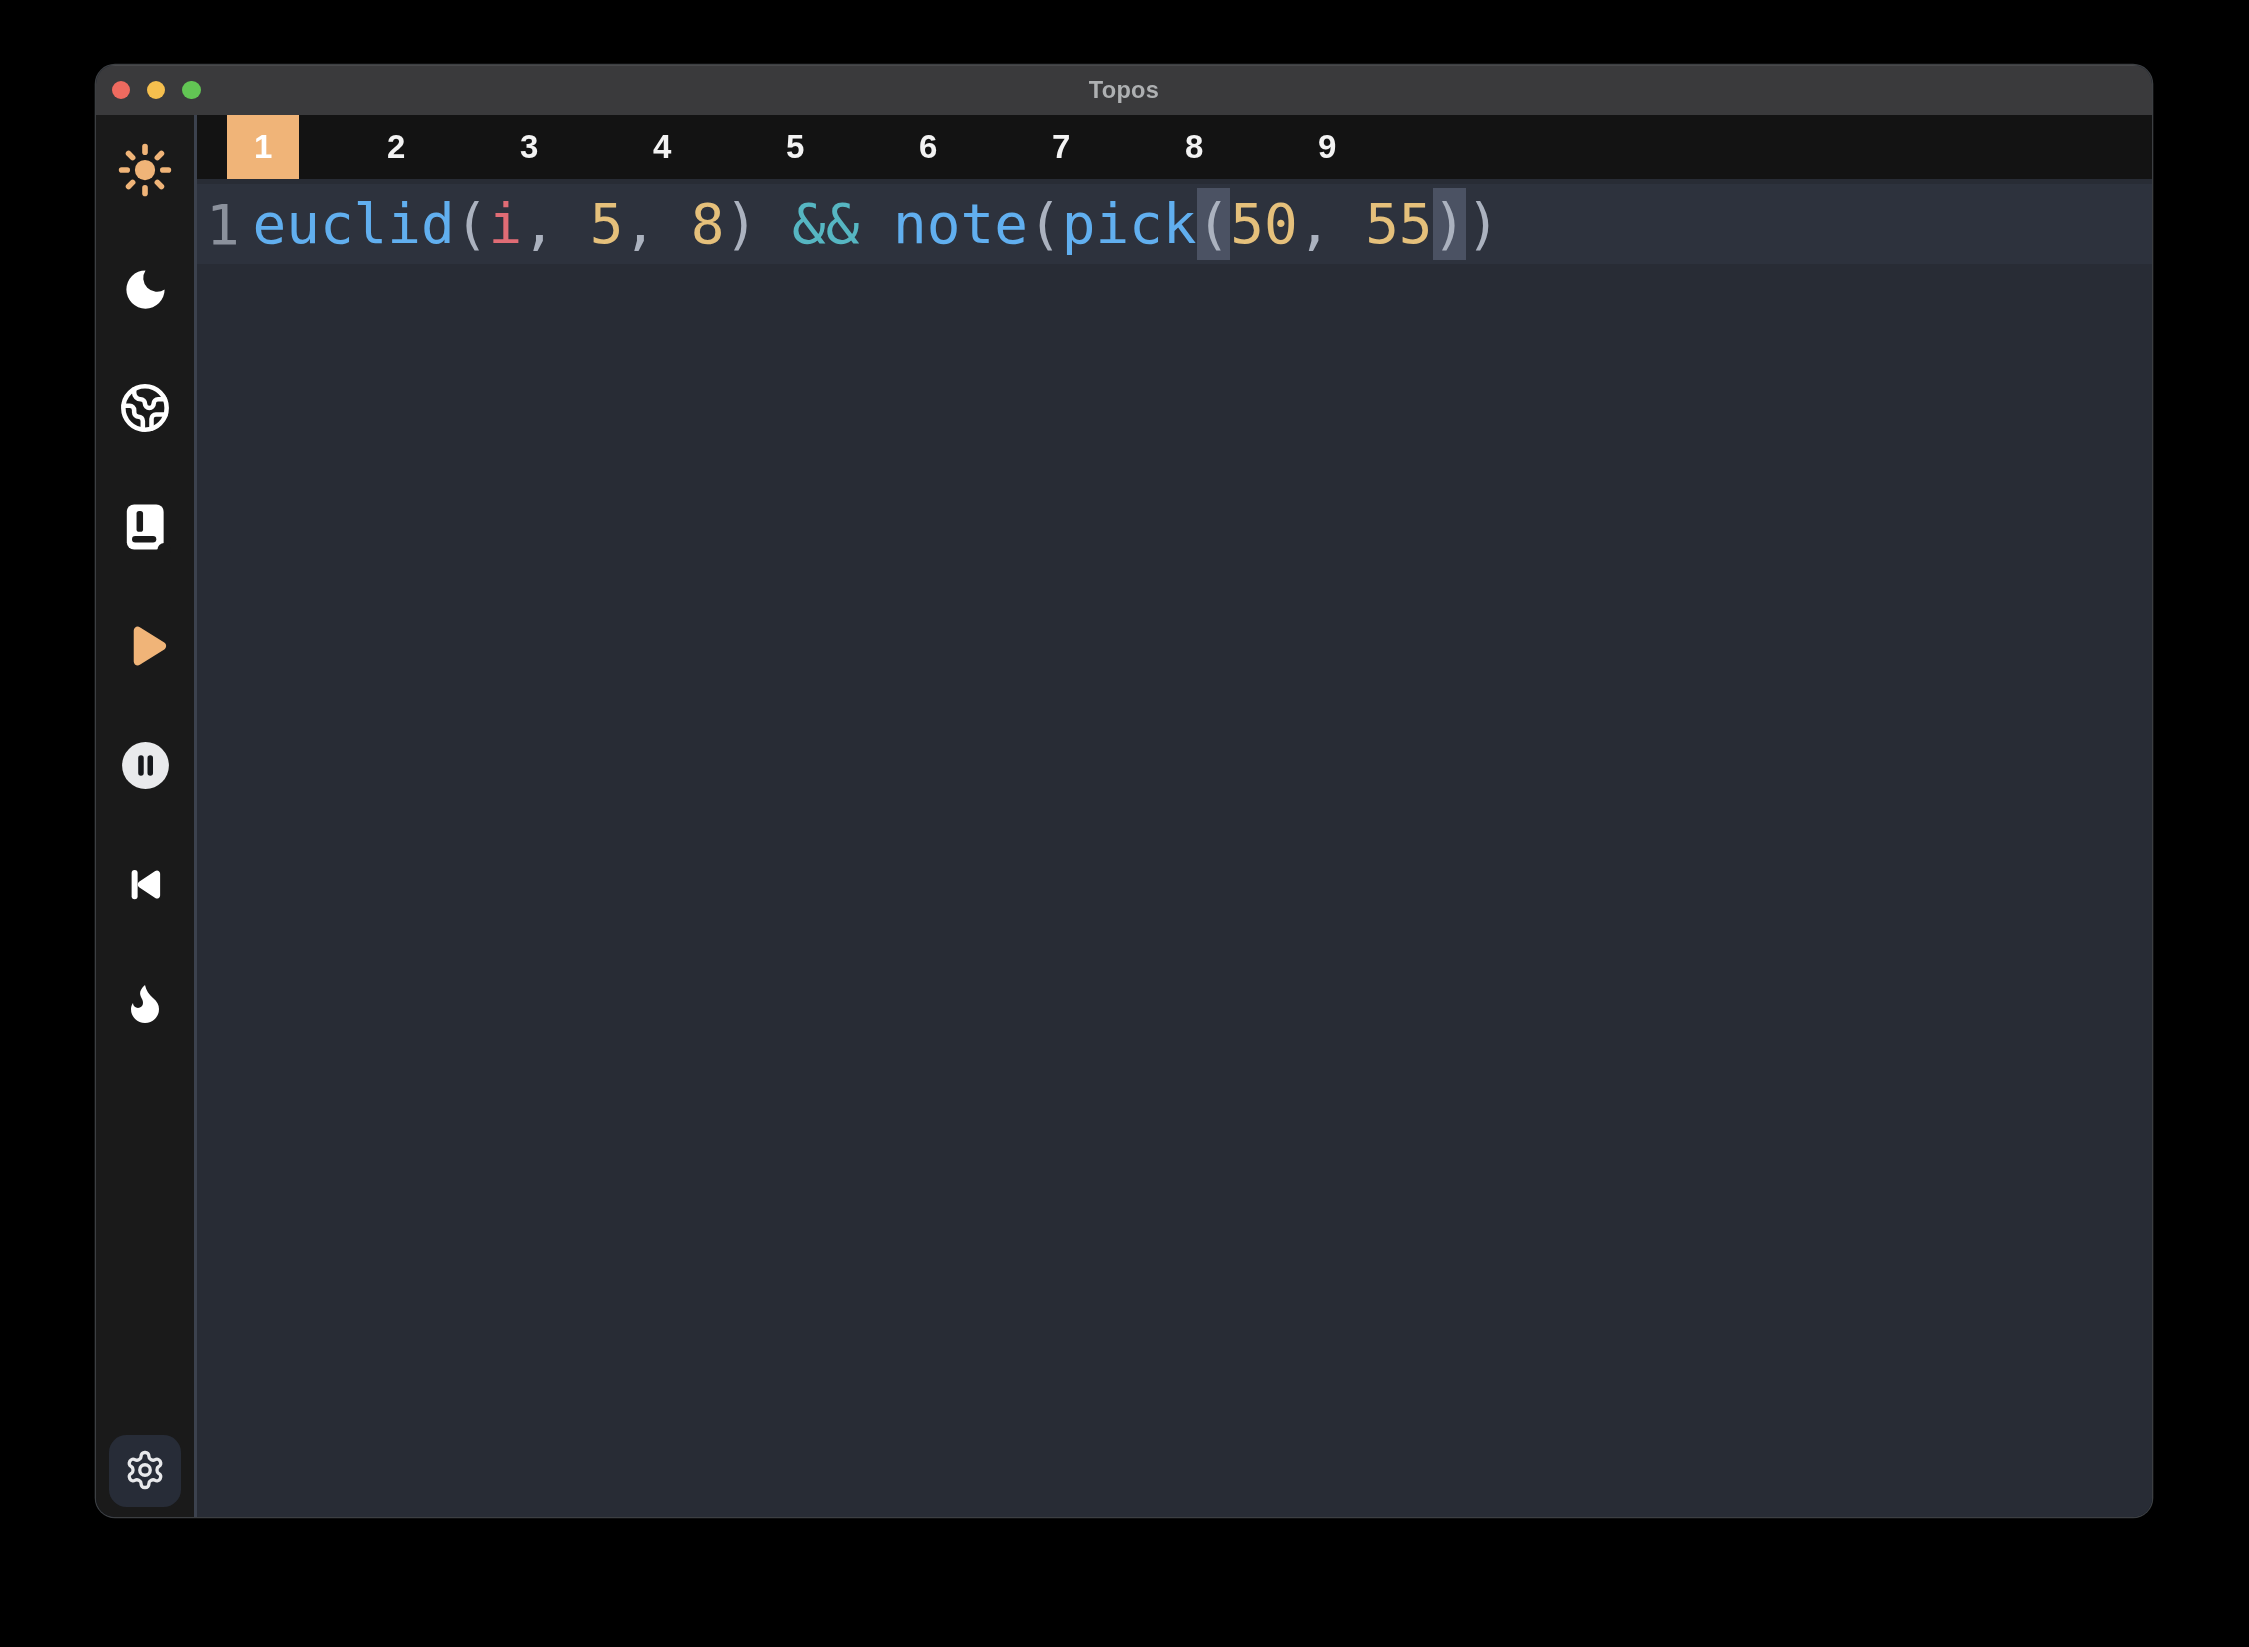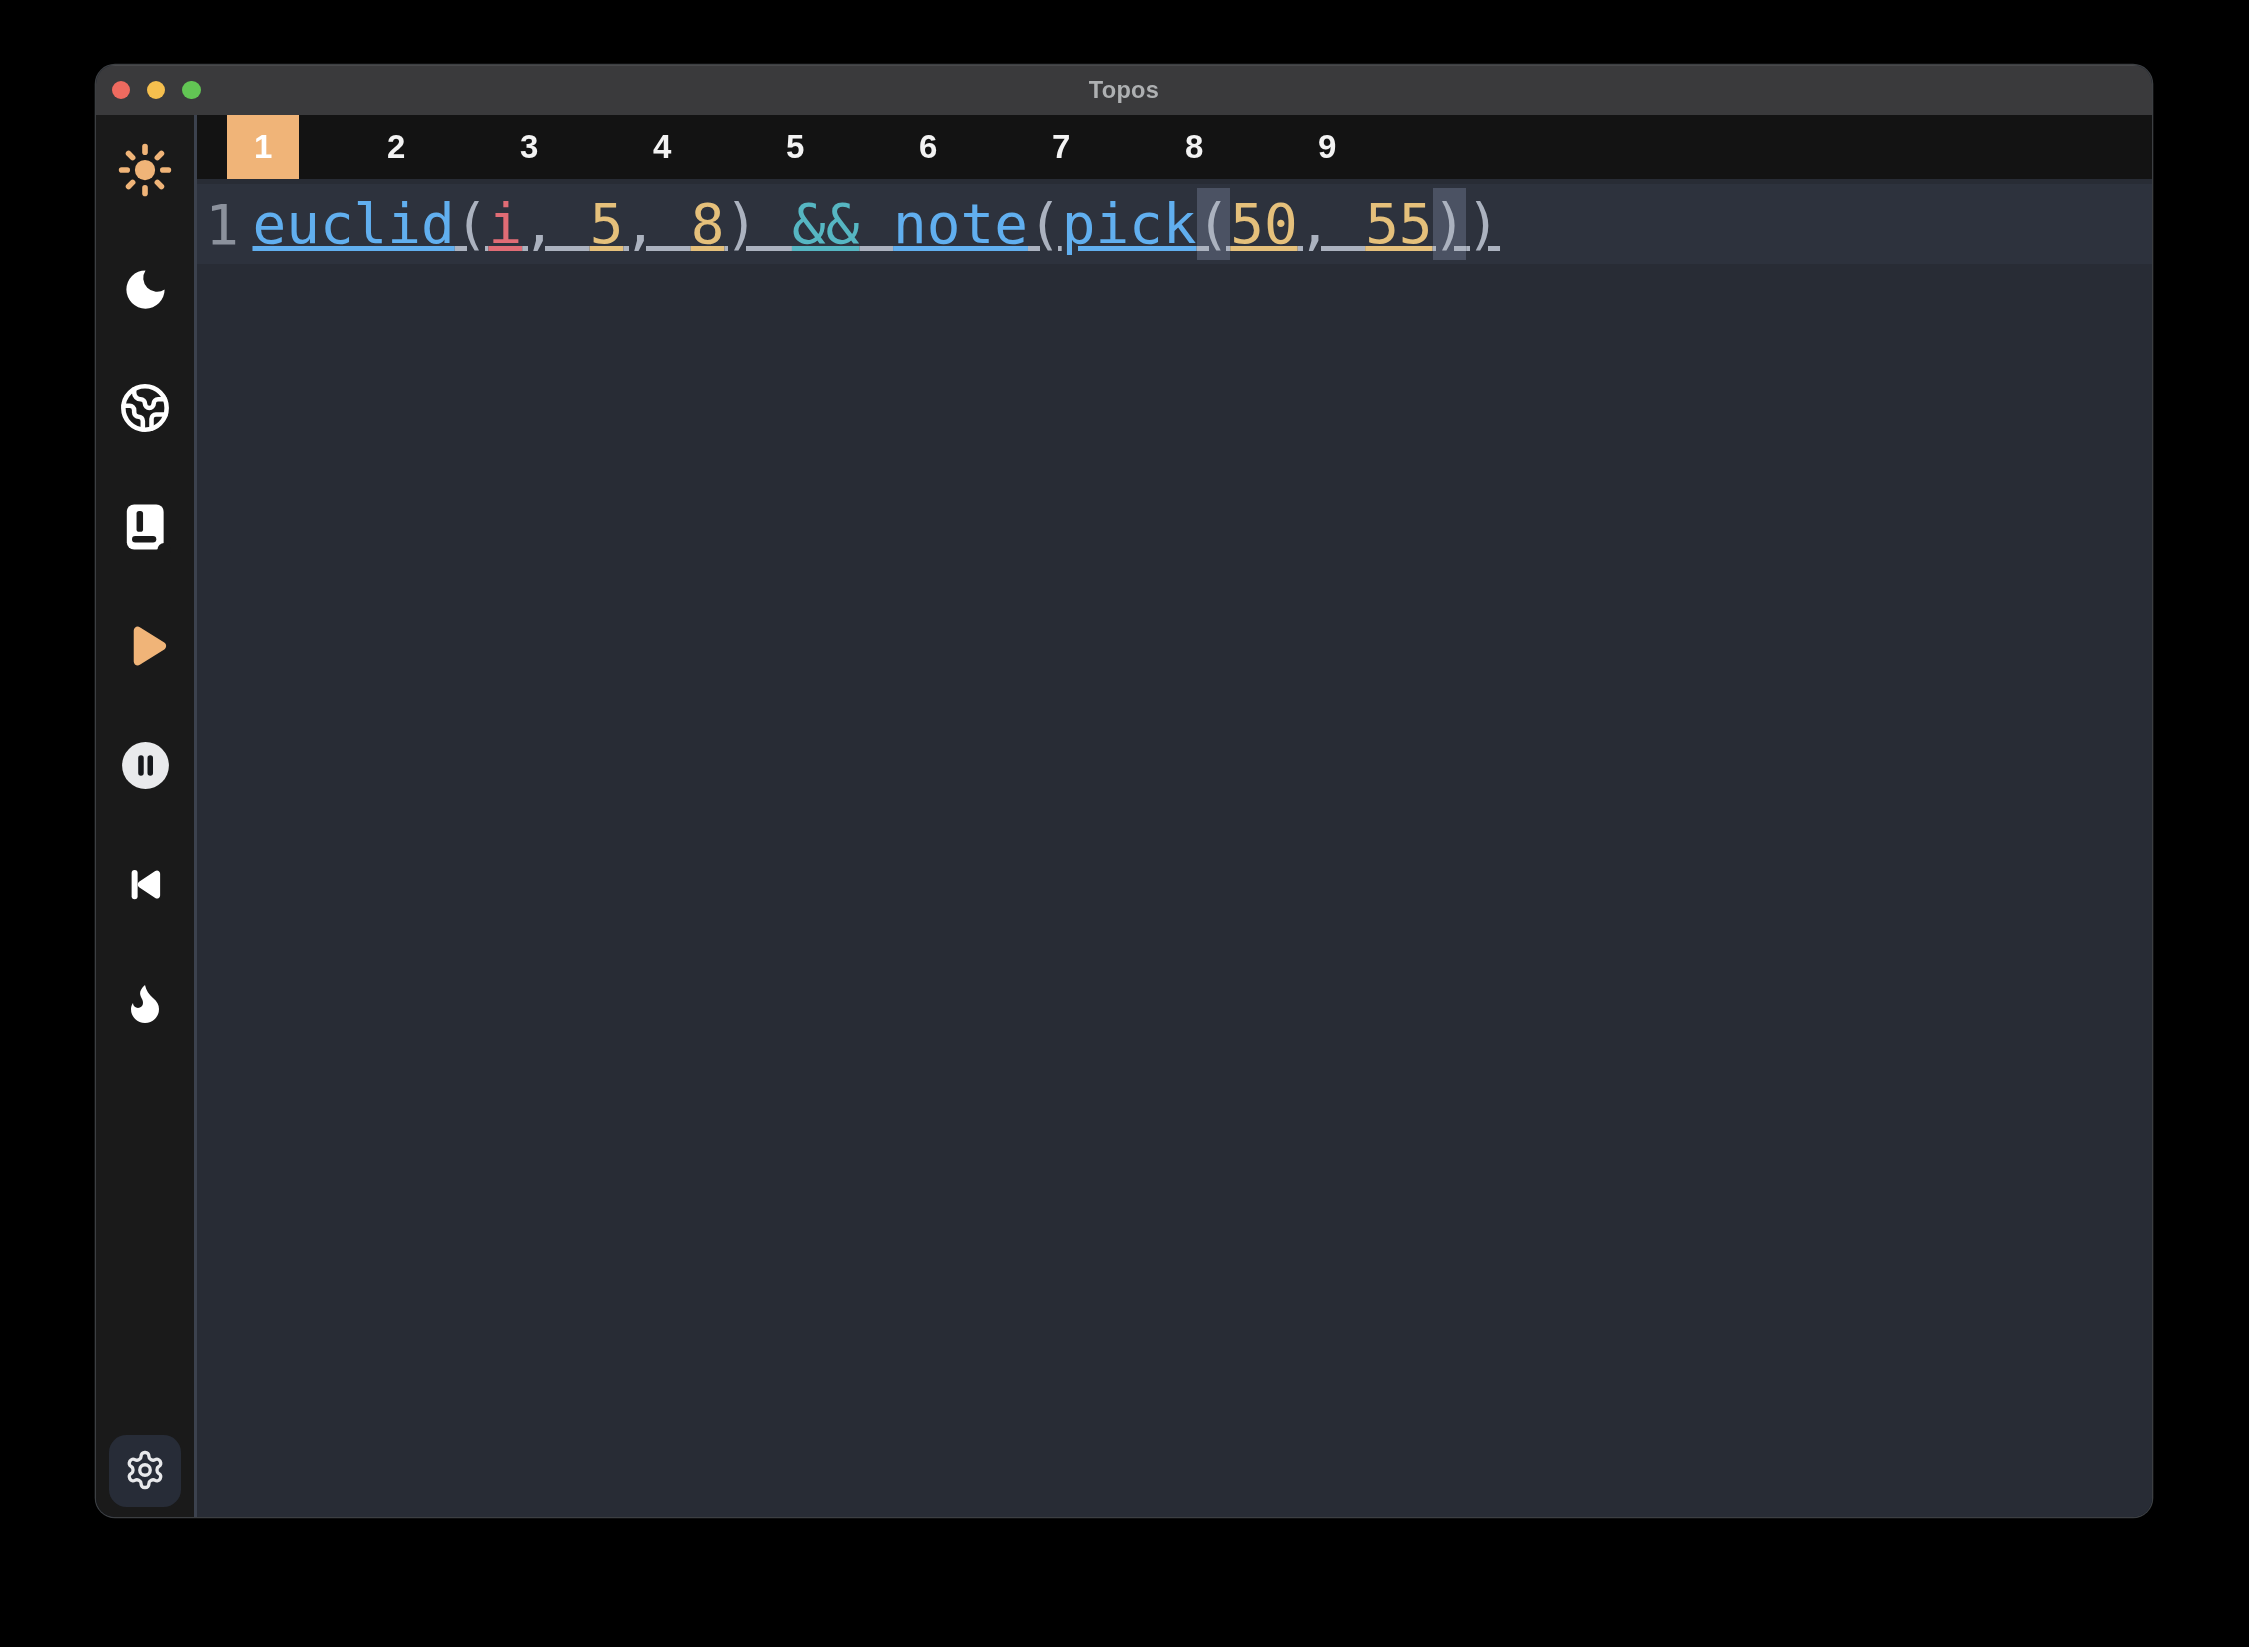--- a/index.html
+++ b/index.html
@@ -3,21 +3,21 @@
 <meta charset="utf-8">
 <style>
   * { margin:0; padding:0; box-sizing:border-box; }
   html,body { width:2250px; height:1648px; background:#000; overflow:hidden;
               font-family:"Liberation Sans", sans-serif; }
 
   .window {
     position:absolute; left:96px; top:65px; width:2056px; height:1452px;
     border-radius:19px; overflow:hidden; background:#0f172a;
     box-shadow:0 0 0 1.3px rgba(110,114,120,.55), 0 35px 96px rgba(0,0,0,.9);
-    display:flex; flex-direction:column;
+    display:flex; flex-direction:column;text-align:center;
   }
 
   
   .titlebar {
     height:50px; flex:0 0 50px; background:#3a3a3c; position:relative;
     box-shadow:inset 0 0.9px 0 rgba(255,255,255,.08);
   }
   .lights { position:absolute; left:15.7px; top:15.7px; display:flex; gap:17px; }
   .light { width:18.3px; height:18.3px; border-radius:50%; }
   .win-title {
@@ -60,21 +60,21 @@
   }
   .tab .num { position:relative; }
 
   
   .editor {
     flex:1; background:#282c35; padding-top:5.2px;
     font-family:"DejaVu Sans Mono", monospace; font-size:56px; cursor:text;
   }
   .code-line { height:80px; display:flex; align-items:center; padding-left:8.7px; white-space:pre; }
   .gutter { width:35px; flex:0 0 35px; margin-right:12.2px; }
-  .tok { line-height:1;text-decoration:underline; }
+  .tok { line-height:1; }
   .tok.match { padding:7.9px 0; }
 </style>
 </head>
 <body>
 
 <div class="window">
 
   <div class="titlebar">
     <div class="lights" id="lights">
         <div class="light" style="background: rgb(238, 106, 95);"></div>

